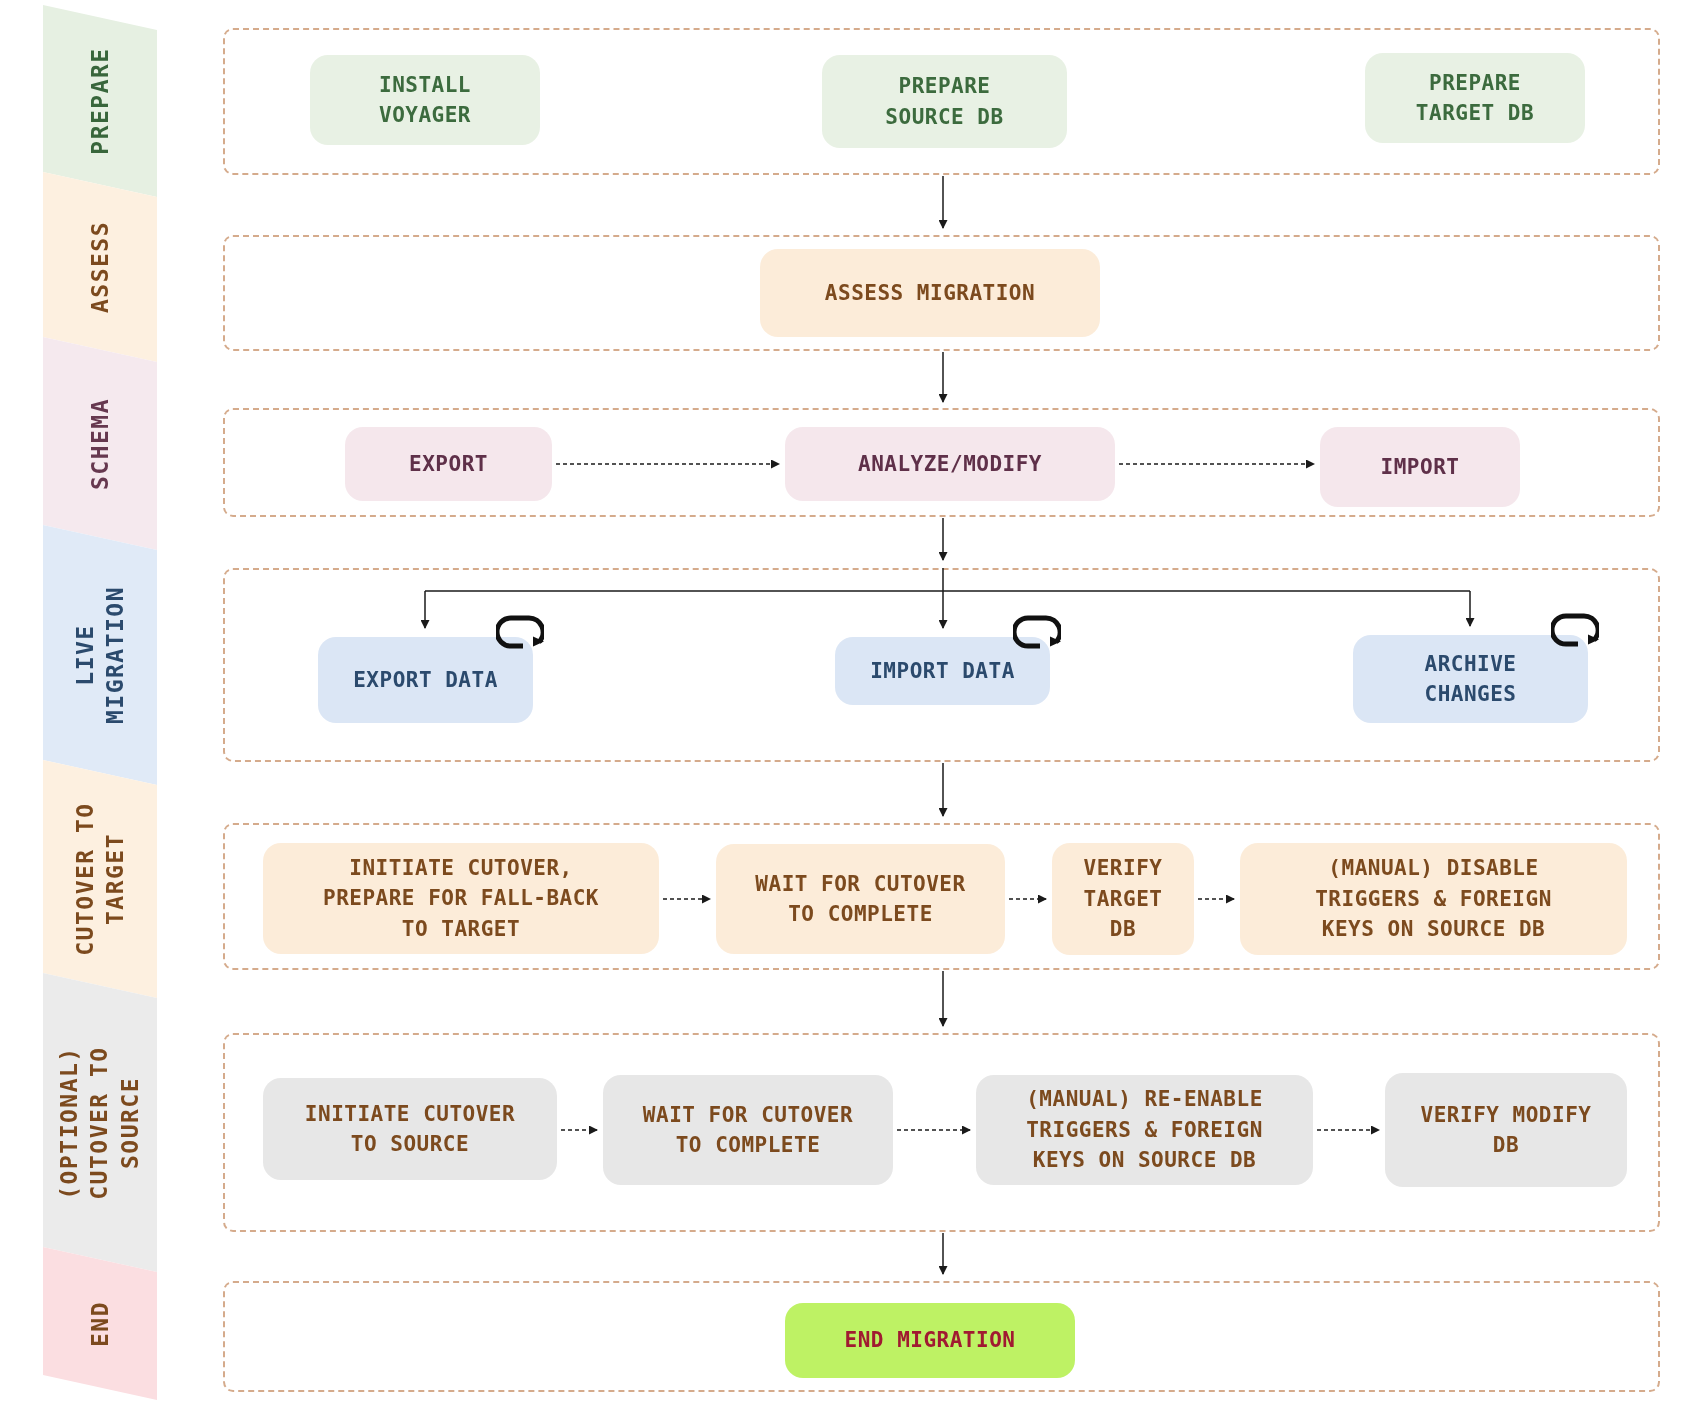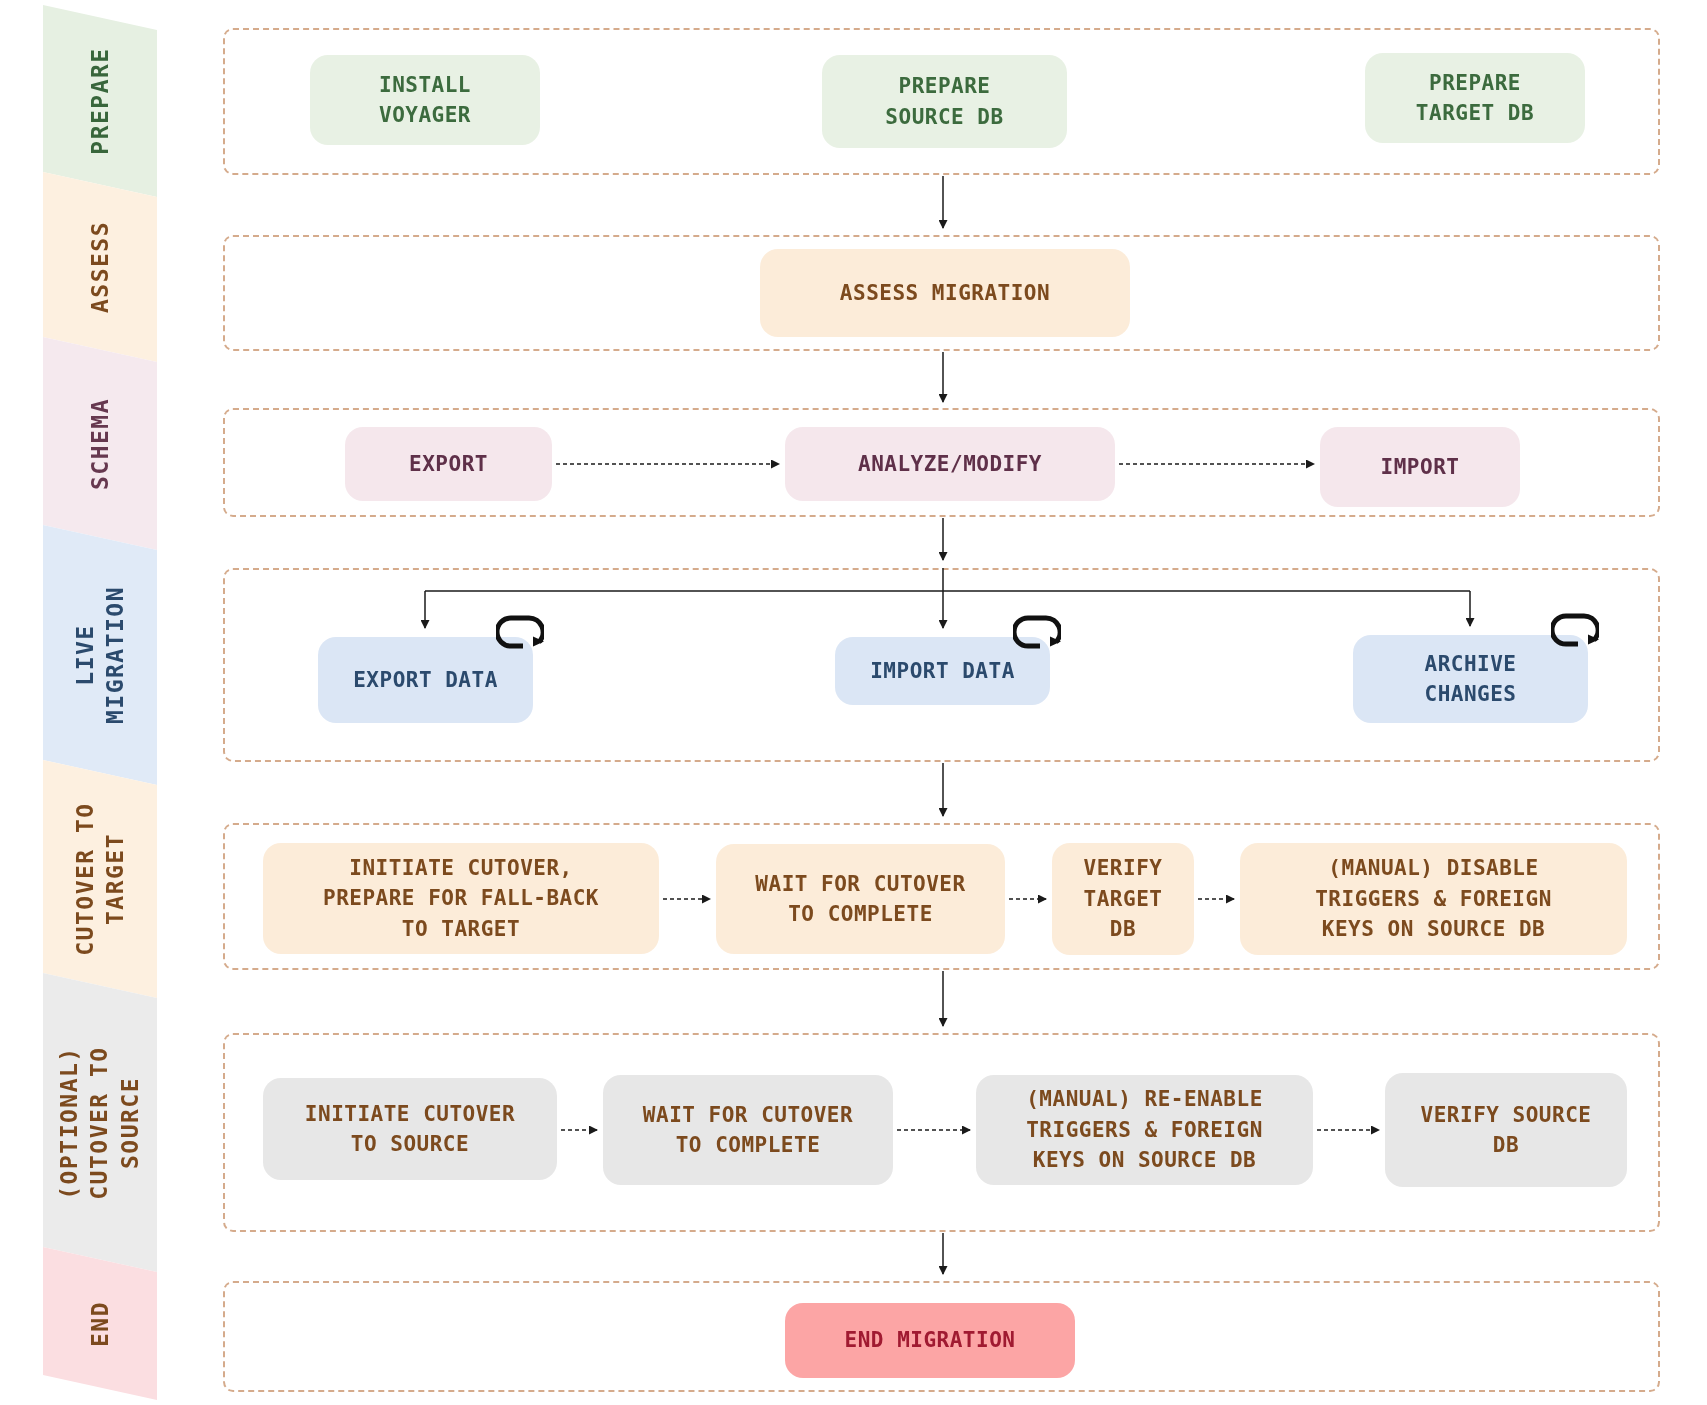--- a/index.html
+++ b/index.html
@@ -39,21 +39,21 @@
   }
   .node span{
     display:block;width:100%;text-align:center;white-space:pre-line;
     font-weight:bold;font-size:21px;letter-spacing:0.5px;line-height:1.45;
   }
   .n-green{background:#e8f1e4;}   .n-green span{color:#3c6b3e;}
   .n-cream{background:#fcecd9;}   .n-cream span{color:#7c4a1e;}
   .n-mauve{background:#f5e7ec;justify-content:flex-end;}   .n-mauve span{color:#5f3049;}
   .n-blue{background:#dbe6f5;}    .n-blue span{color:#2b4a6d;}
   .n-gray{background:#e7e7e7;}    .n-gray span{color:#7c4a1e;}
-  .n-pink{background:#fca5a5;}    .n-pink span{color:#a01a31;}
+  .n-pink{background:#bef264;}    .n-pink span{color:#a01a31;}
   
   #wires{position:absolute;left:0;top:0;z-index:1;}
   
   .loop{position:absolute;width:48px;height:34px;z-index:3;}
 </style>
 </head>
 <body>
 
 <div id="canvas">
 
@@ -129,21 +129,21 @@
   </div>
   <div class="node n-green" style="left:822px;top:55px;width:245px;height:93px;">
     <span>PREPARE
 SOURCE DB</span>
   </div>
   <div class="node n-green" style="left:1365px;top:53px;width:220px;height:90px;">
     <span>PREPARE
 TARGET DB</span>
   </div>
 
-  <div class="node n-cream" style="left:760px;top:249px;width:370px;height:88px;">
+  <div class="node n-cream" style="left:760px;top:249px;width:340px;height:88px;">
     <span>ASSESS MIGRATION</span>
   </div>
 
   <div class="node n-mauve" style="left:345px;top:427px;width:207px;height:74px;">
     <span>EXPORT</span>
   </div>
   <div class="node n-mauve" style="left:785px;top:427px;width:330px;height:74px;">
     <span>ANALYZE/MODIFY</span>
   </div>
   <div class="node n-mauve" style="left:1320px;top:427px;width:200px;height:80px;">
@@ -201,21 +201,21 @@
   <div class="node n-gray" style="left:603px;top:1075px;width:290px;height:110px;">
     <span>WAIT FOR CUTOVER
 TO COMPLETE</span>
   </div>
   <div class="node n-gray" style="left:976px;top:1075px;width:337px;height:110px;">
     <span>(MANUAL) RE-ENABLE
 TRIGGERS &amp; FOREIGN
 KEYS ON SOURCE DB</span>
   </div>
   <div class="node n-gray" style="left:1385px;top:1073px;width:242px;height:114px;">
-    <span>VERIFY SOURCE
+    <span>VERIFY MODIFY
 DB</span>
   </div>
 
   <div class="node n-pink" style="left:785px;top:1303px;width:290px;height:75px;">
     <span>END MIGRATION</span>
   </div>
 
 </div>
 
 </body></html>

